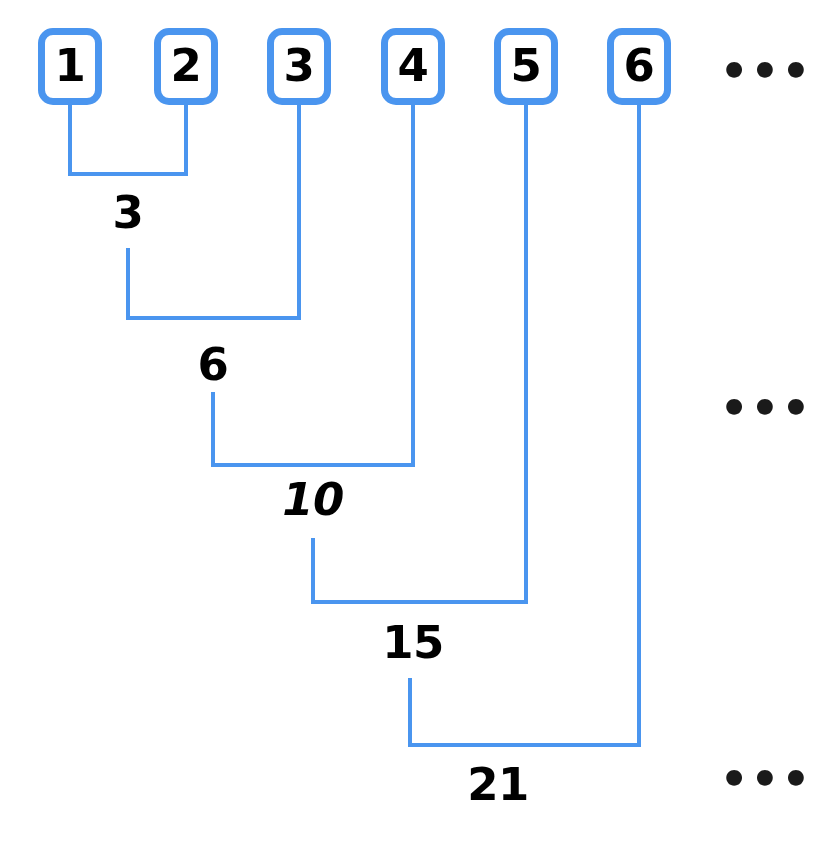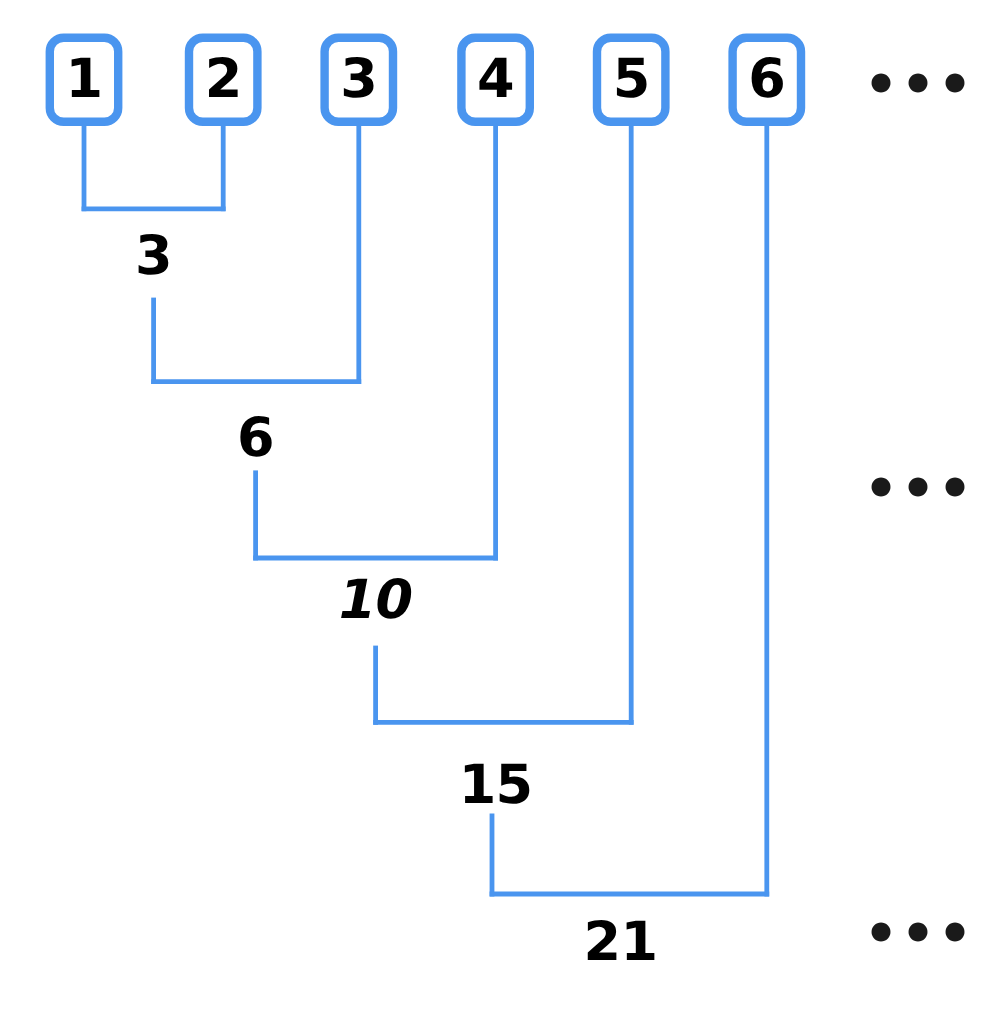--- a/index.html
+++ b/index.html
@@ -128,22 +128,22 @@
           <span class="seq-box-label">5</span>
         </div>
         <div class="seq-box" style="left: 607px; top: 28px;">
           <span class="seq-box-label">6</span>
         </div>
       </div>
     <div id="labels-layer">
         <div class="sum-label" style="left: 128px; top: 190px;">3</div>
         <div class="sum-label" style="left: 213px; top: 342px;">6</div>
         <div class="sum-label" style="left: 313px; top: 477px; font-style: italic;">10</div>
-        <div class="sum-label" style="left: 413px; top: 620px; margin-top: 11px;">15</div>
-        <div class="sum-label" style="left: 517px; top: 762px; text-align: center;">21</div>
+        <div class="sum-label" style="left: 413px; top: 620px;">15</div>
+        <div class="sum-label" style="left: 498px; top: 762px; text-align: center;">21</div>
       </div>
     <div id="ellipsis-layer">
         <div class="ellipsis-mark" style="left: 766px; top: 70px;">•••</div>
         <div class="ellipsis-mark" style="left: 766px; top: 407px;">•••</div>
         <div class="ellipsis-mark" style="left: 766px; top: 778px;">•••</div>
       </div>
   </div>
 
 </div>
 

